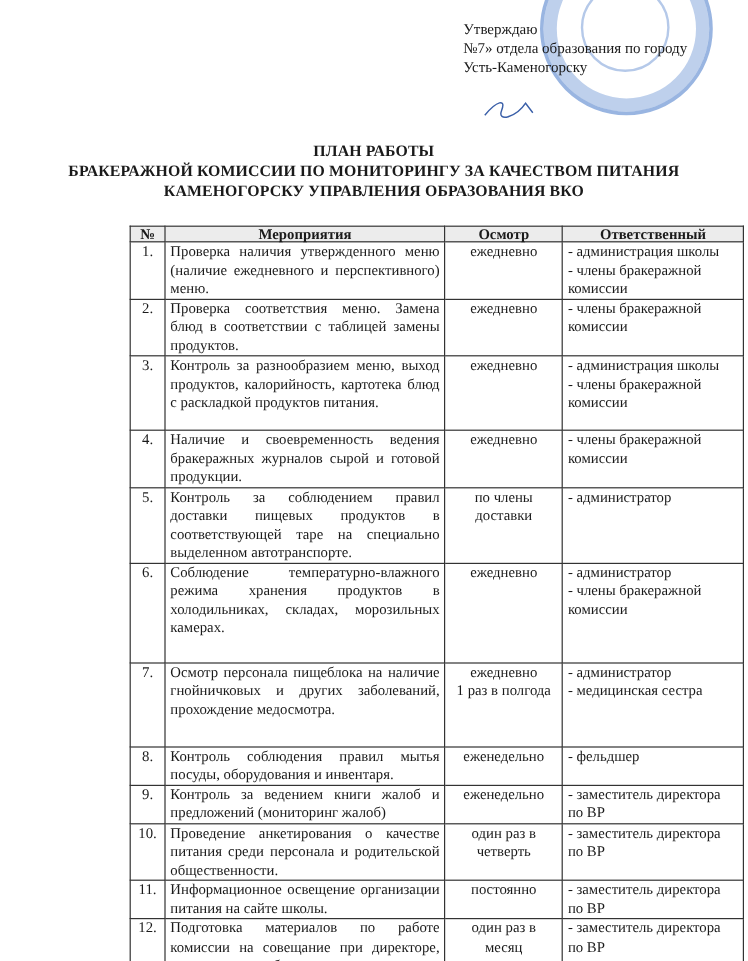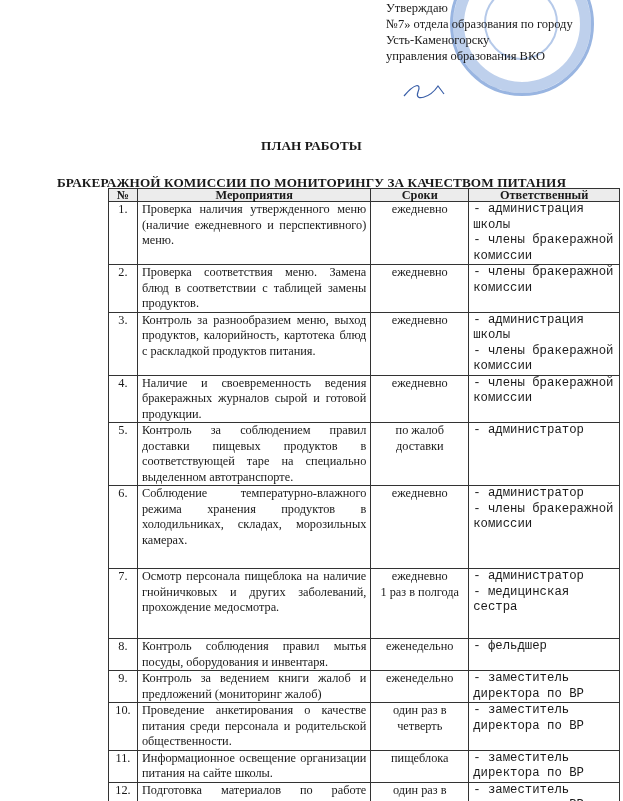--- a/index.html
+++ b/index.html
@@ -1,21 +1,21 @@
 <!DOCTYPE html>
 <html><head>
 <meta charset="utf-8">
 <style>
   html, body { margin:0; padding:0; }
   body {
     width:623px; height:801px; background:#ffffff; position:relative; overflow:hidden;
     font-family:"Liberation Serif","DejaVu Serif",serif; color:#1a1a1a;
   }
   .approve {
-    position:absolute; left:386px; top:0px; width:237px;
+    position:absolute; left:386px; top:16px; width:237px;
     font-size:12.5px; line-height:16px;
   }
   .approve div { white-space:nowrap; }
   .sign-line {
     display:inline-block; width:86px; border-bottom:1px solid #222; margin-right:6px; vertical-align:baseline;
   }
   .stamp {
     position:absolute; left:450px; top:-48px; width:138px; height:138px; border-radius:50%;
     border:3px solid rgba(70,120,200,0.55);
     box-shadow: inset 0 0 0 9px rgba(255,255,255,0), inset 0 0 0 11px rgba(70,120,200,0.35);
@@ -25,73 +25,73 @@
     position:absolute; left:484px; top:-14px; width:70px; height:70px; border-radius:50%;
     border:2px solid rgba(70,120,200,0.4); pointer-events:none;
   }
   .signature {
     position:absolute; left:400px; top:80px; width:60px; height:20px; pointer-events:none;
   }
   .title {
     position:absolute; left:0; top:118px; width:623px; text-align:center;
     font-weight:bold; font-size:13.2px; line-height:16.5px; letter-spacing:0.1px;
   }
-  .title div { white-space:nowrap;margin-top:20px; }
+  .title div { white-space:nowrap; }
   table.plan {
     position:absolute; left:108px; top:188px; width:512px;
     border-collapse:collapse; font-size:12.3px; line-height:15.5px;
   }
   table.plan th, table.plan td {
     border:1px solid #333; vertical-align:top; padding:0 4px;
   }
   table.plan th { background:#ececec; font-weight:bold; text-align:center; height:11px; line-height:12px; padding-top:0; padding-bottom:0; }
   col.c-num { width:29px; }
   col.c-act { width:234px; }
   col.c-term { width:98px; }
   col.c-resp { width:151px; }
   td.num { text-align:center; }
   td.act { text-align:justify; text-align-last:left; }
   td.term { text-align:center; }
-  td.resp { text-align:left;font-family:Liberation Mono, monospace; }
+  td.resp { text-align:left; }
   .line { display:block; }
 </style>
 </head>
 <body>
 
 <div class="stamp"></div>
 <div class="stamp-inner"></div>
 
 <div class="approve">
   <div>Утверждаю</div>
   <div>№7» отдела образования по городу</div>
   <div>Усть-Каменогорску</div>
-  <div>управления образования ВКО</div>
 </div>
 
 <svg class="signature" viewBox="0 0 60 20">
   <path d="M4 16 C 14 4, 22 2, 18 12 S 30 18, 38 6 L 44 14" fill="none" stroke="#3a5fa8" stroke-width="1.2"></path>
 </svg>
 
 <div class="title">
   <div>ПЛАН РАБОТЫ</div>
   <div>БРАКЕРАЖНОЙ КОМИССИИ ПО МОНИТОРИНГУ ЗА КАЧЕСТВОМ ПИТАНИЯ</div>
+  <div>КАМЕНОГОРСКУ  УПРАВЛЕНИЯ ОБРАЗОВАНИЯ ВКО</div>
 </div>
 
 <table class="plan">
   <colgroup>
       <col class="c-num">
       <col class="c-act">
       <col class="c-term">
       <col class="c-resp">
     </colgroup>
   <thead>
     <tr>
       <th>№</th>
       <th>Мероприятия</th>
-      <th>Сроки</th>
+      <th>Осмотр</th>
       <th>Ответственный</th>
     </tr>
   </thead>
   <tbody id="plan-body">
       <tr style="height: 43px;">
         <td class="num">1.</td>
         <td class="act">Проверка наличия утвержденного меню (наличие ежедневного и перспективного) меню.</td>
         <td class="term">
           <span class="line">ежедневно</span>
         </td>
@@ -128,21 +128,21 @@
           <span class="line">ежедневно</span>
         </td>
         <td class="resp">
           <span class="line">- члены бракеражной комиссии</span>
         </td>
       </tr>
       <tr style="height: 48px;">
         <td class="num">5.</td>
         <td class="act">Контроль за соблюдением правил доставки пищевых продуктов в соответствующей таре на специально выделенном автотранспорте.</td>
         <td class="term">
-          <span class="line">по жалоб</span>
+          <span class="line">по члены</span>
           <span class="line">доставки</span>
         </td>
         <td class="resp">
           <span class="line">- администратор</span>
         </td>
       </tr>
       <tr style="height: 83px;">
         <td class="num">6.</td>
         <td class="act">Соблюдение температурно-влажного режима хранения продуктов в холодильниках, складах, морозильных камерах.</td>
         <td class="term">
@@ -193,21 +193,21 @@
           <span class="line">четверть</span>
         </td>
         <td class="resp">
           <span class="line">- заместитель директора по ВР</span>
         </td>
       </tr>
       <tr style="height: 31px;">
         <td class="num">11.</td>
         <td class="act">Информационное освещение организации питания на сайте школы.</td>
         <td class="term">
-          <span class="line">пищеблока</span>
+          <span class="line">постоянно</span>
         </td>
         <td class="resp">
           <span class="line">- заместитель директора по ВР</span>
         </td>
       </tr>
       <tr style="height: 47px;">
         <td class="num">12.</td>
         <td class="act">Подготовка материалов по работе комиссии на совещание при директоре, родительские собрания.</td>
         <td class="term">
           <span class="line">один раз в</span>

